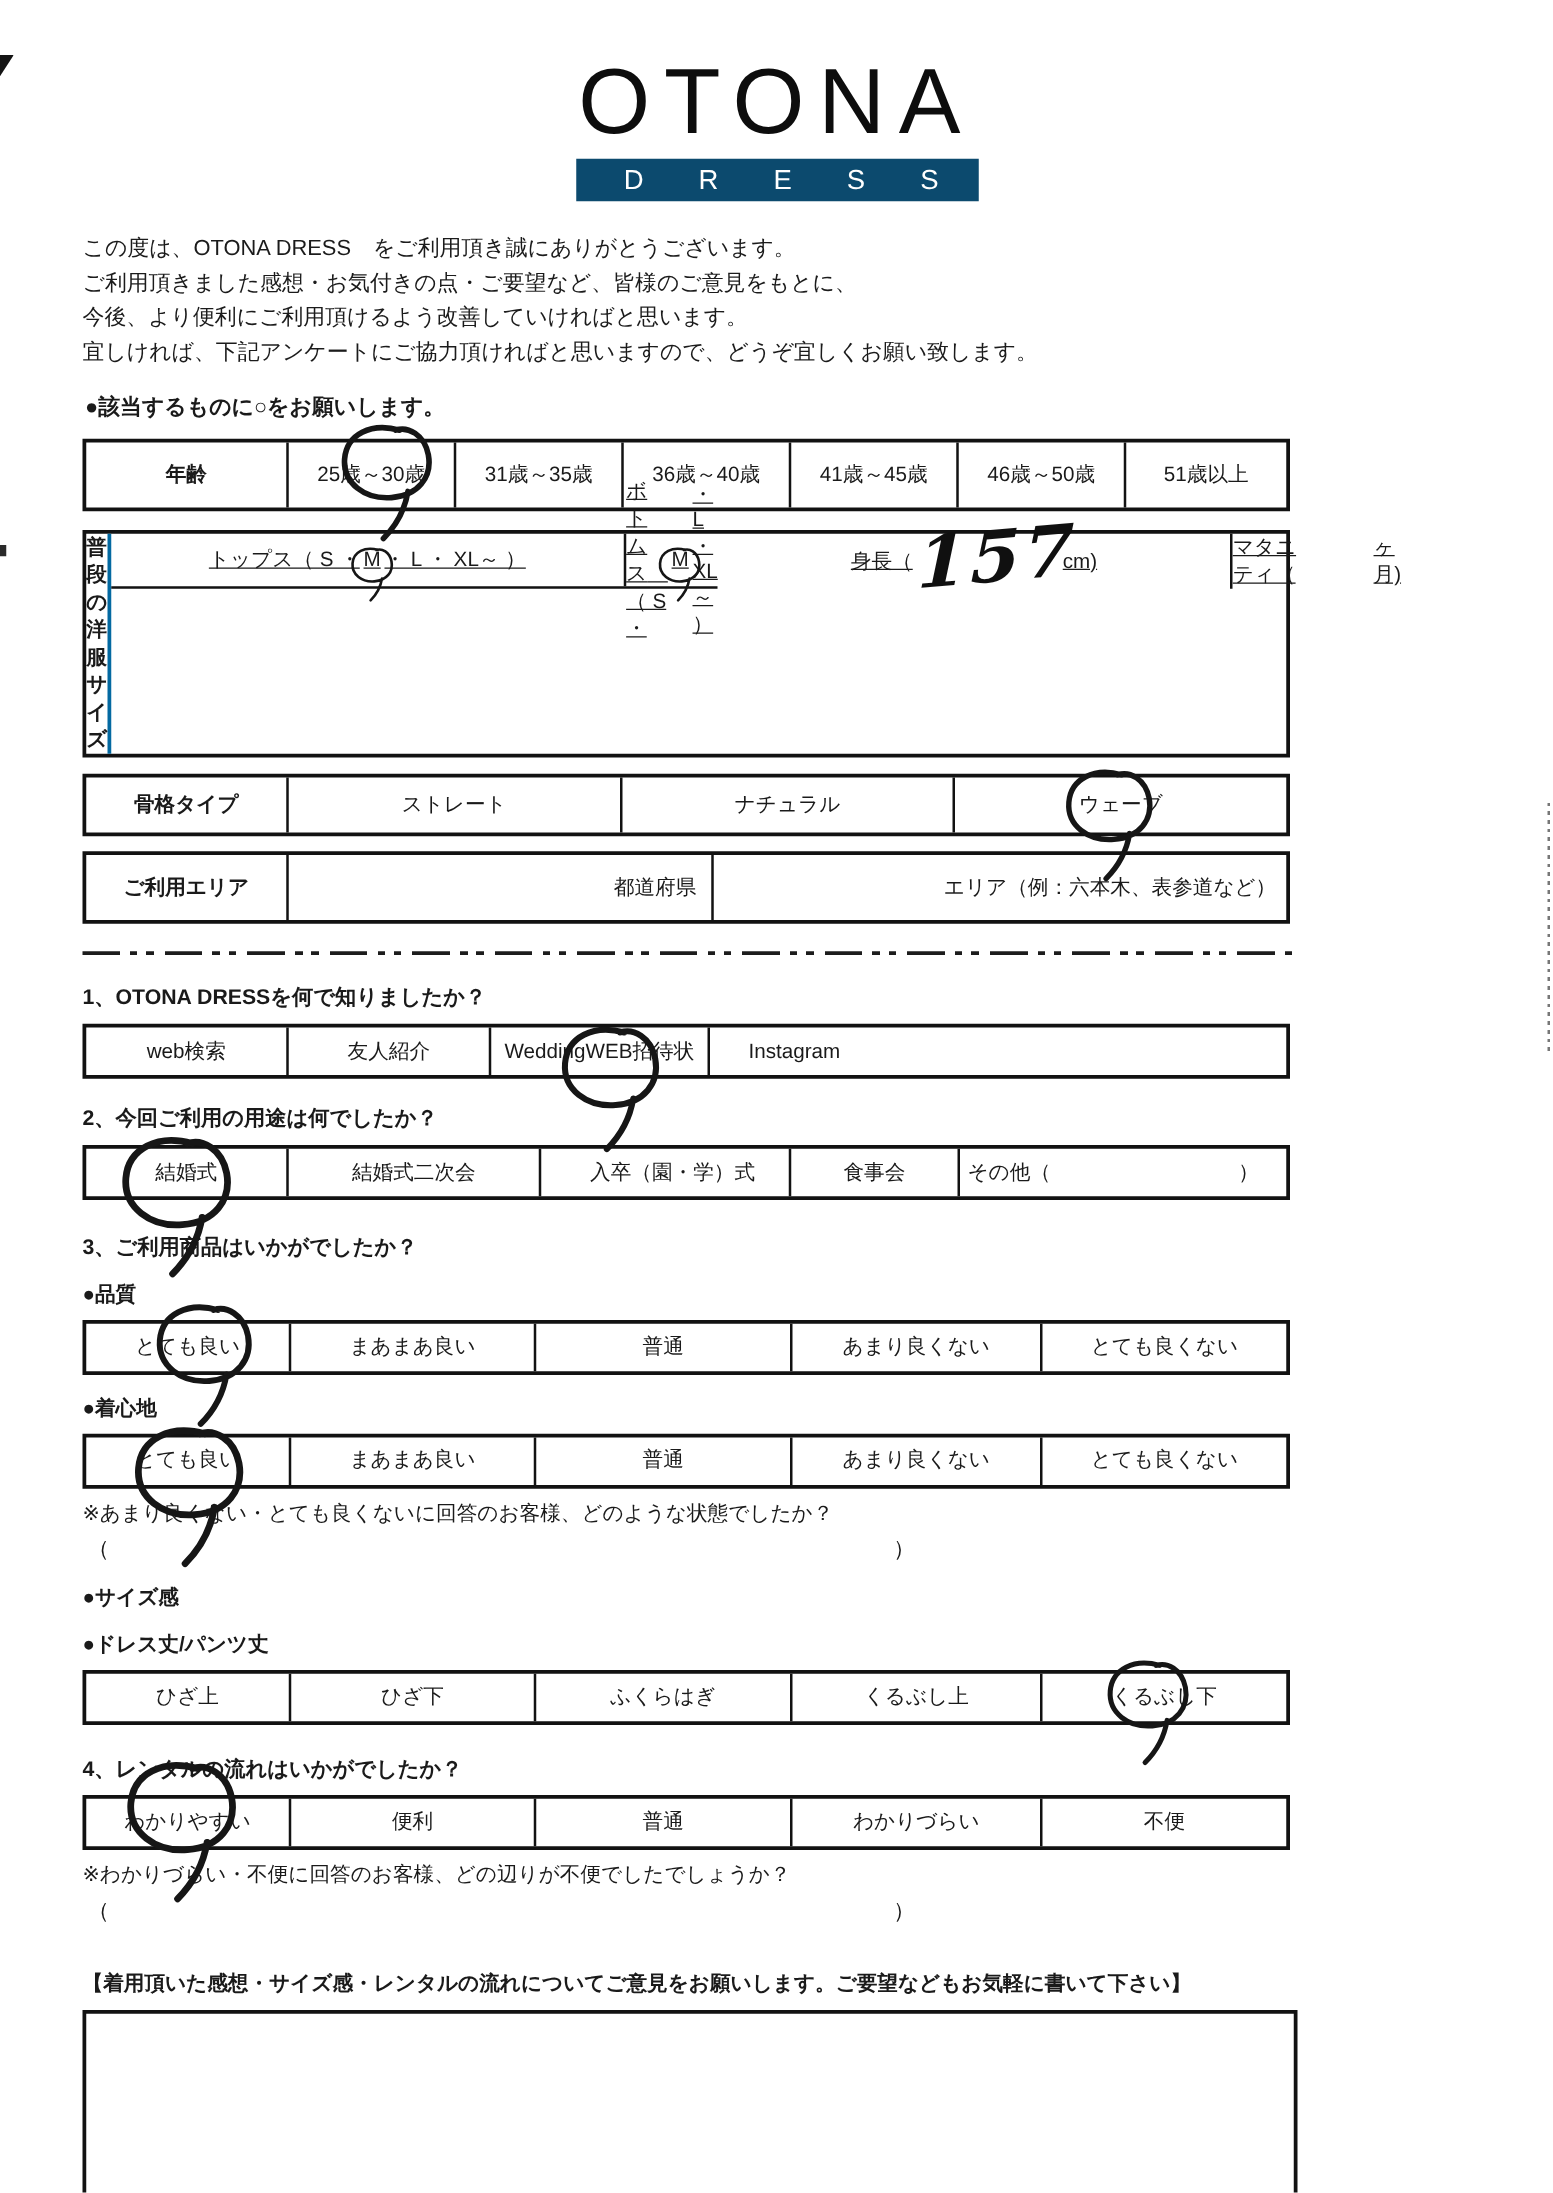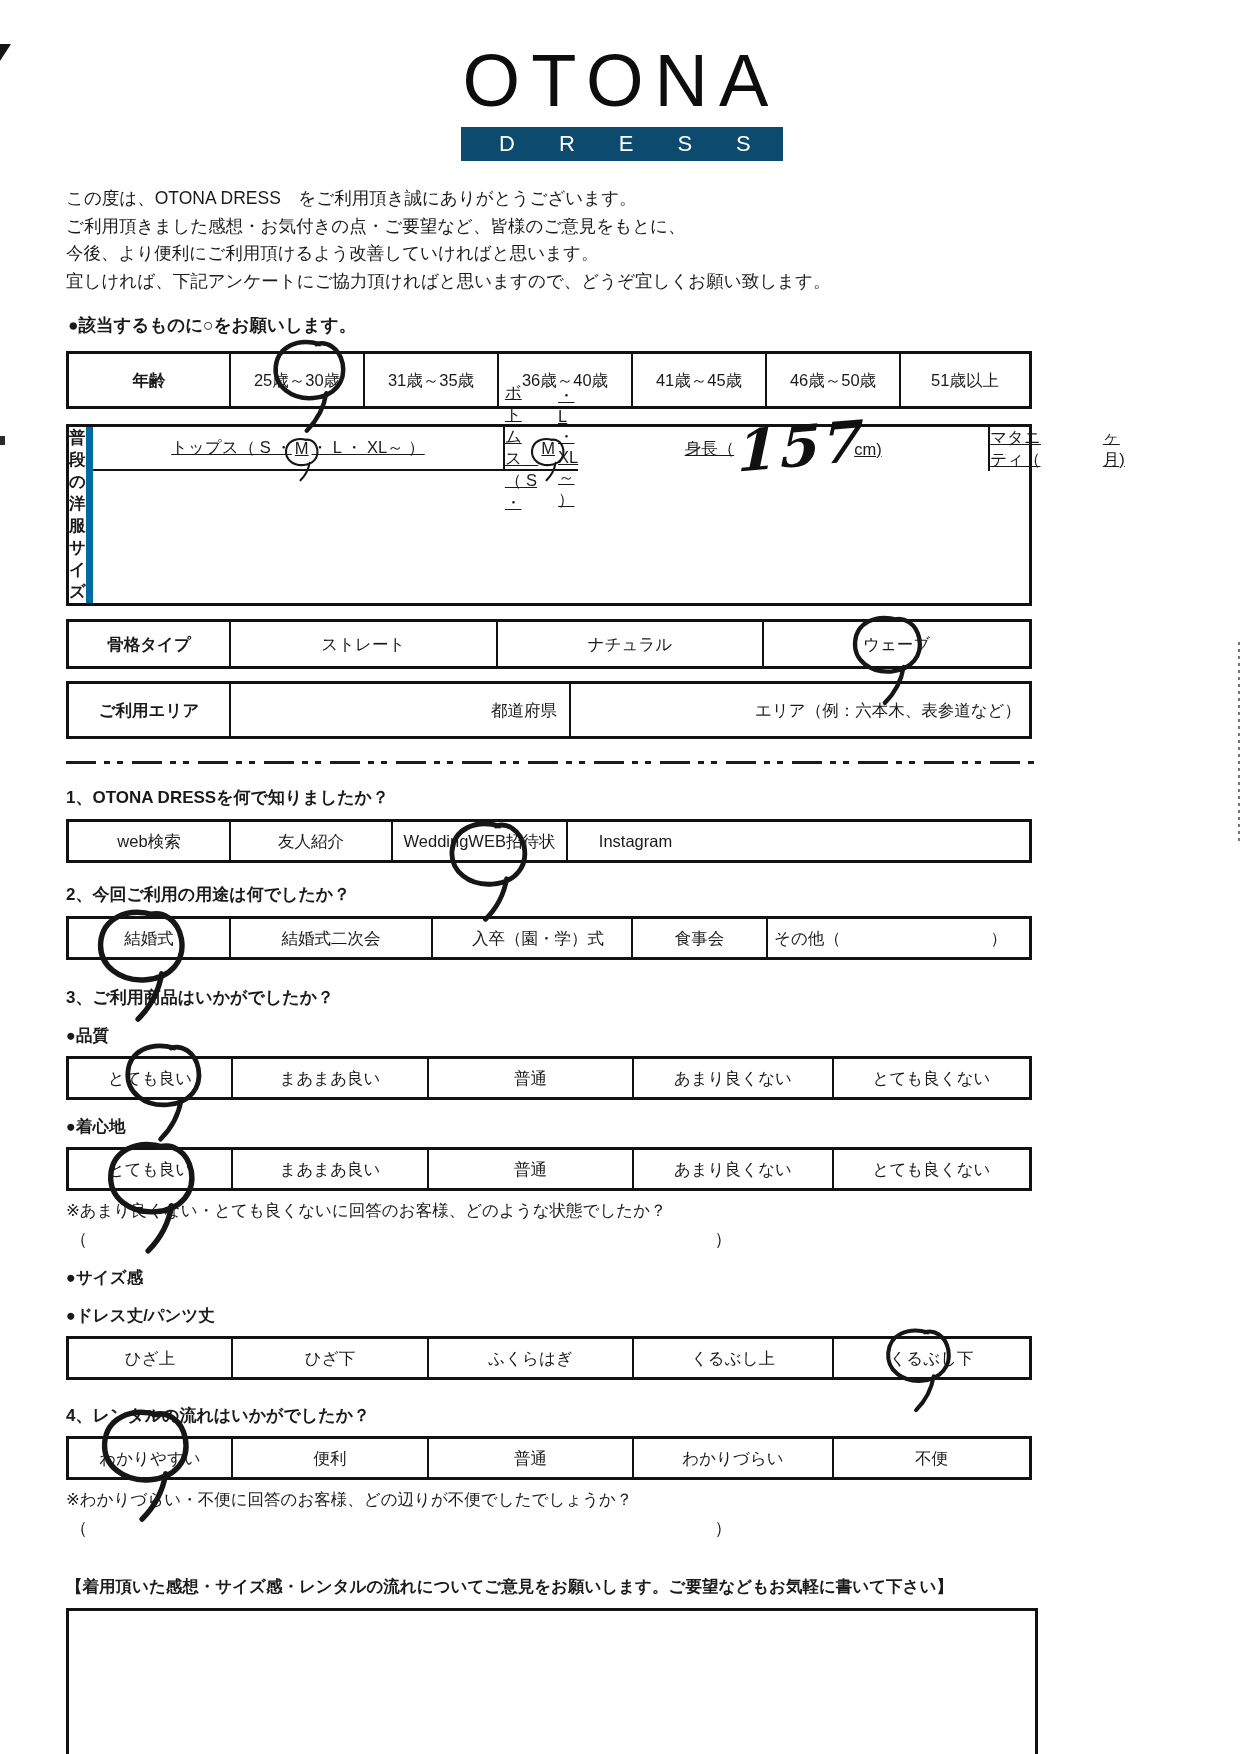--- a/index.html
+++ b/index.html
@@ -40,21 +40,21 @@
           text-align:center; line-height:1.25; }
   .cell:last-child { border-right:none; }
   .lbl { font-weight:bold; }
 
   .tbl-age { height:58px; margin-top:14px; }
   .tbl-age .c0 { width:162px; }
   .tbl-age .copt { width:134px; }
   .tbl-age .copt:last-child { width:auto; flex:1; }
 
   .tbl-size { margin-top:15px; }
-  .size-label { width:162px; border-right:7px solid #0369a1; display:flex;
+  .size-label { width:162px; border-right:3px solid #0369a1; display:flex;
                 align-items:center; justify-content:center; font-weight:bold; font-size:16.5px; }
   .size-right { flex:1; display:flex; flex-direction:row;text-decoration:underline; }
   .size-row { display:flex; height:44px; border-bottom:2px solid #121212; }
   .size-row:last-child { border-bottom:none; }
   .size-row .c1 { width:412px; border-right:2px solid #121212; }
   .size-row .c1, .size-row .c2 { display:flex; align-items:center; justify-content:center;
         font-size:16.5px; position:relative; }
   .size-row .c2 { flex:1; }
   .mwrap { position:relative; display:inline-block; padding:0 3px; }
   .gap120 { position:relative; width:120px; height:100%; }
@@ -82,21 +82,21 @@
 
   .tbl-q { height:44px; margin-top:10px; }
   .tbl-q1 .c0 { width:162px; } .tbl-q1 .c1 { width:162px; } .tbl-q1 .c2 { width:175px; }
   .tbl-q1 .c3 { width:135px; }
   .tbl-q1 .c4 { flex:1; justify-content:space-between; padding:0 44px; }
   .tbl-q2 .c0 { width:162px; } .tbl-q2 .c1 { width:202px; } .tbl-q2 .c2 { width:200px;padding-left:12px; }
   .tbl-q2 .c3 { width:135px; }
   .tbl-q2 .c4 { flex:1; justify-content:space-between; padding:0 22px 0 6px; }
 
   .bullet { margin-top:16px; font-size:16.5px; font-weight:bold; }
-  .tbl-rate { height:44px; margin-top:9px; }
+  .tbl-rate { height:44px; margin-top:9px;font-family:Liberation Mono, monospace; }
   .tbl-rate .c0 { width:164px; } .tbl-rate .c1 { width:196px; } .tbl-rate .c2 { width:205px; }
   .tbl-rate .c3 { width:200px; } .tbl-rate .c4 { flex:1; }
 
   .note { margin-top:9px; font-size:16.5px; }
   .parens { display:flex; justify-content:space-between; width:662px;
             margin:5px 0 0 4px; font-size:17.5px; }
 
   .cheading { margin-top:36px; font-size:16.5px; font-weight:bold; }
   .cbox { margin-top:10px; border:3px solid #121212; height:300px; width:972px; background:#fff; }
 

